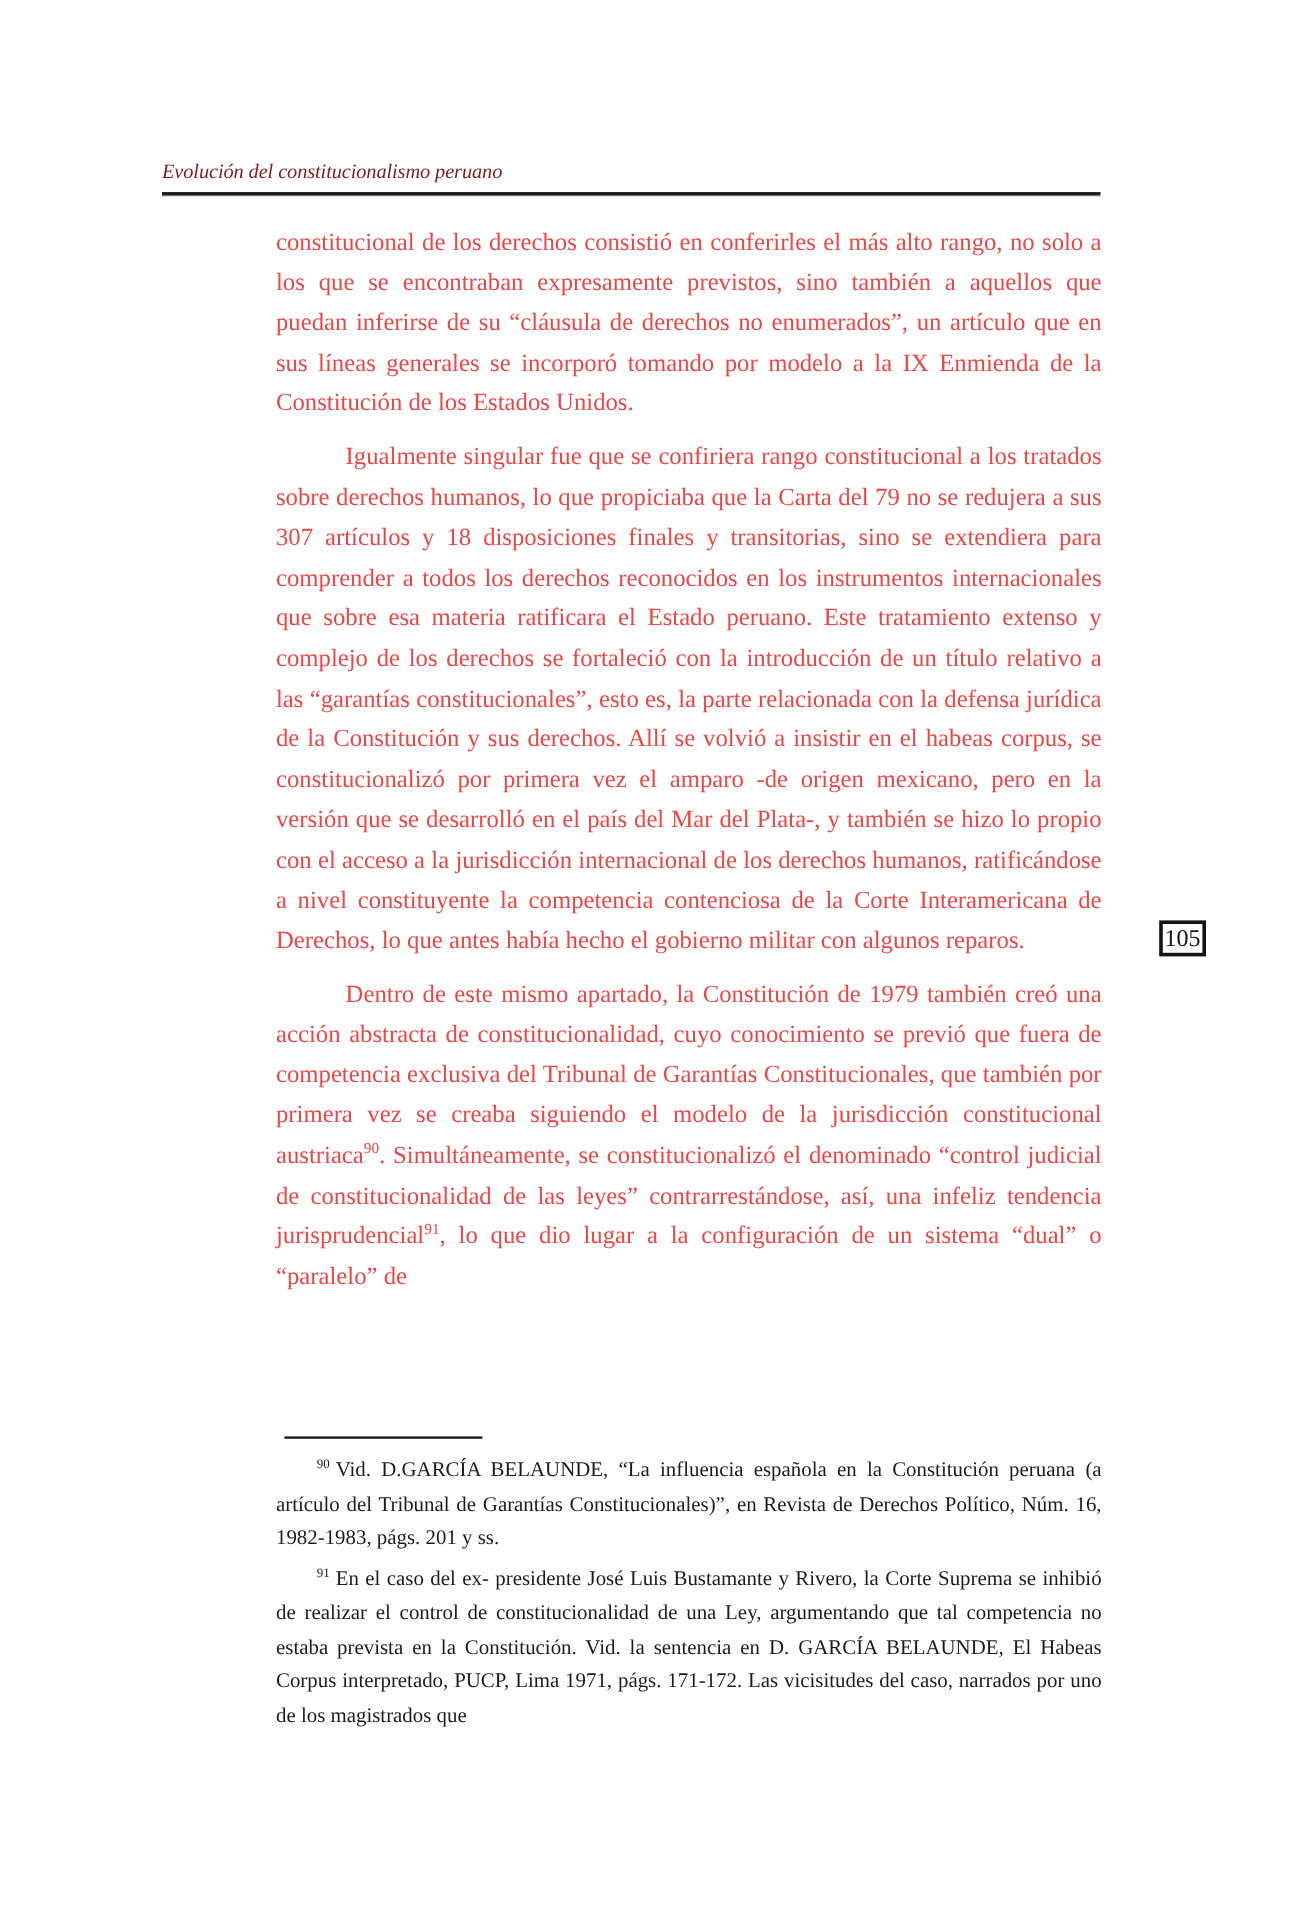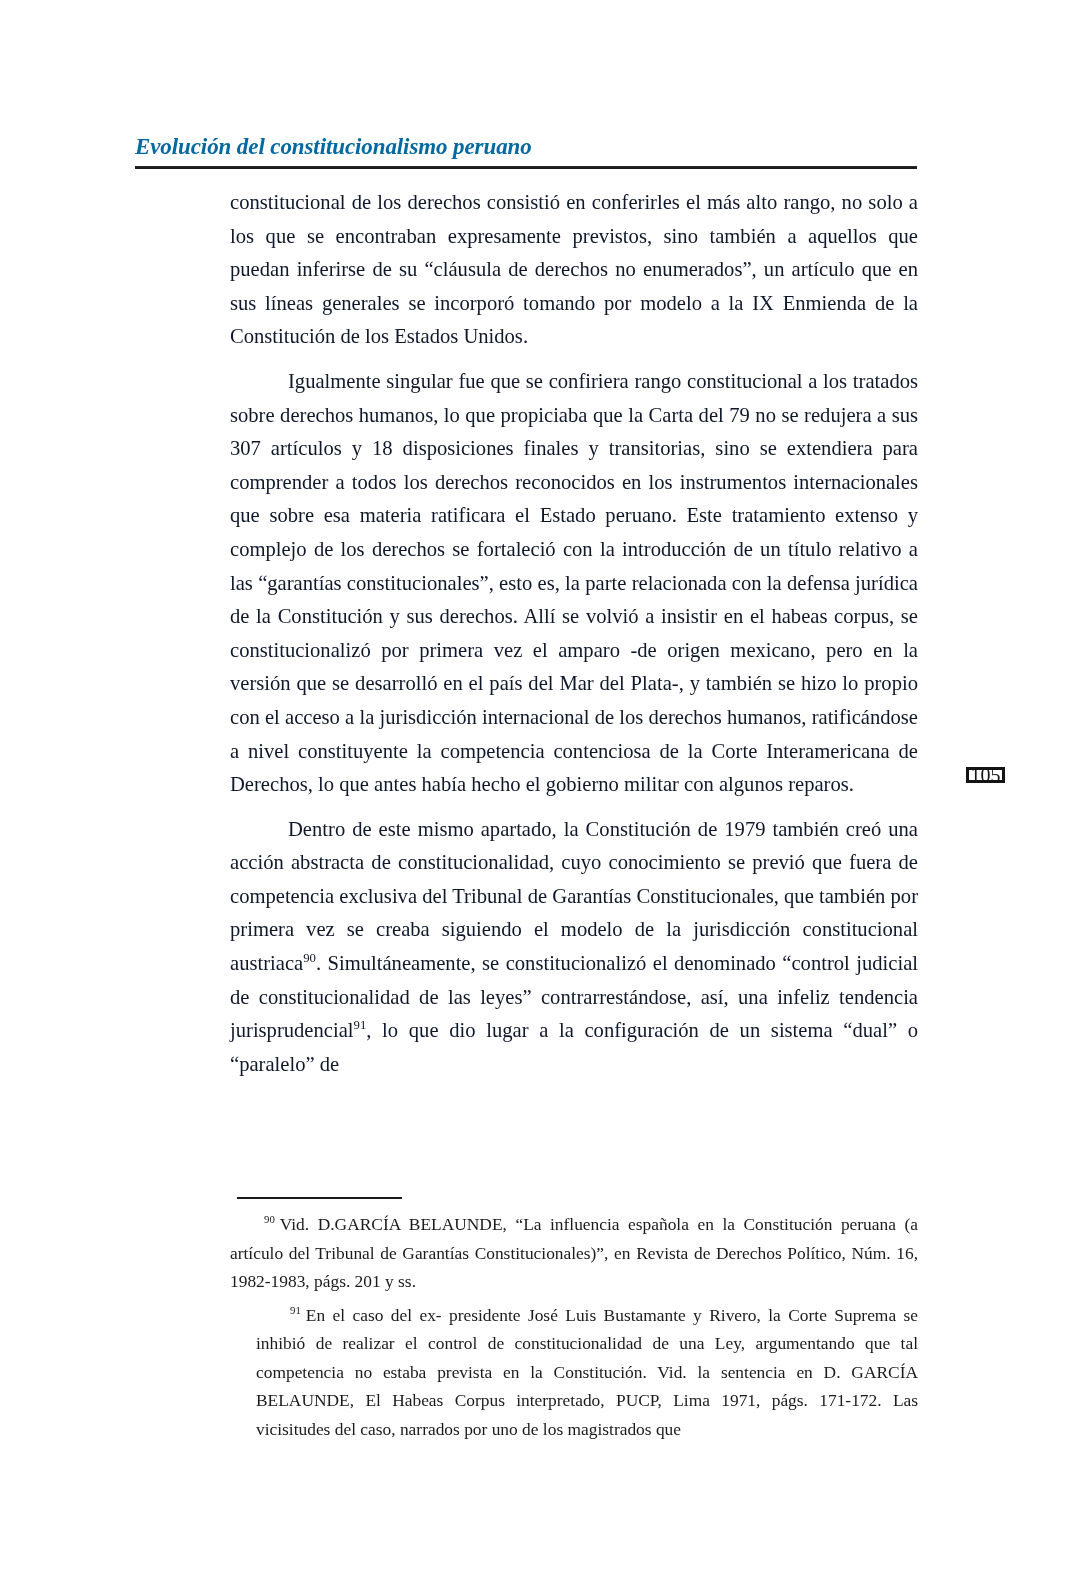--- a/index.html
+++ b/index.html
@@ -25,24 +25,24 @@
 
   
   .running-head {
     position: absolute;
     left: 135px;
     top: 134px;
     width: 782px;
   }
   .running-head-title {
     font-style: italic;
-    font-weight: bold;
-    font-size: 23px;
+    font-weight: normal;
+    font-size: 17px;
     letter-spacing: -0.1px;
-    color: #0369a1;
+    color: #7f1d1d;
     line-height: 1.1;
     white-space: nowrap;
   }
   .running-head-rule {
     margin-top: 7px;
     width: 782px;
     height: 3px;
     background: #1b1b1b;
     border-bottom: 1px solid #ffffff;
   }
@@ -61,42 +61,42 @@
     top: 186px;
     width: 688px;
   }
 
   p.body-par {
     margin: 0;
     text-align: justify;
     text-justify: inter-word;
     font-size: 20.6px;
     line-height: 33.6px;
-    color: #0f172a;
+    color: #ef4444;
     hyphens: none;
   }
   p.body-par + p.body-par {
     margin-top: 11px;
   }
   p.indent {
     text-indent: 58px;
   }
   sup.fn-ref {
     font-size: 0.62em;
     vertical-align: super;
     line-height: 0;
   }
 
   
   .page-number-tab {
     position: absolute;
     left: 966px;
     top: 767px;
     width: 39px;
-    height: 16px;
+    height: 30px;
     border: 3px solid #141414;
     background: #ffffff;
     display: flex;
     align-items: center;
     justify-content: center;
     font-size: 20px;
     line-height: 1;
     color: #141414;
     box-sizing: border-box;
   }
@@ -117,21 +117,20 @@
   p.footnote {
     margin: 0;
     text-align: justify;
     font-size: 17.4px;
     line-height: 28.5px;
     color: #1b1b1b;
     text-indent: 34px;
   }
   p.footnote + p.footnote {
     margin-top: 5px;
-    margin-left: 26px;
   }
   p.footnote sup.fn-num {
     font-size: 0.62em;
     vertical-align: super;
     line-height: 0;
     margin-right: 5px;
   }
   .it { }
 </style>
 </head>

